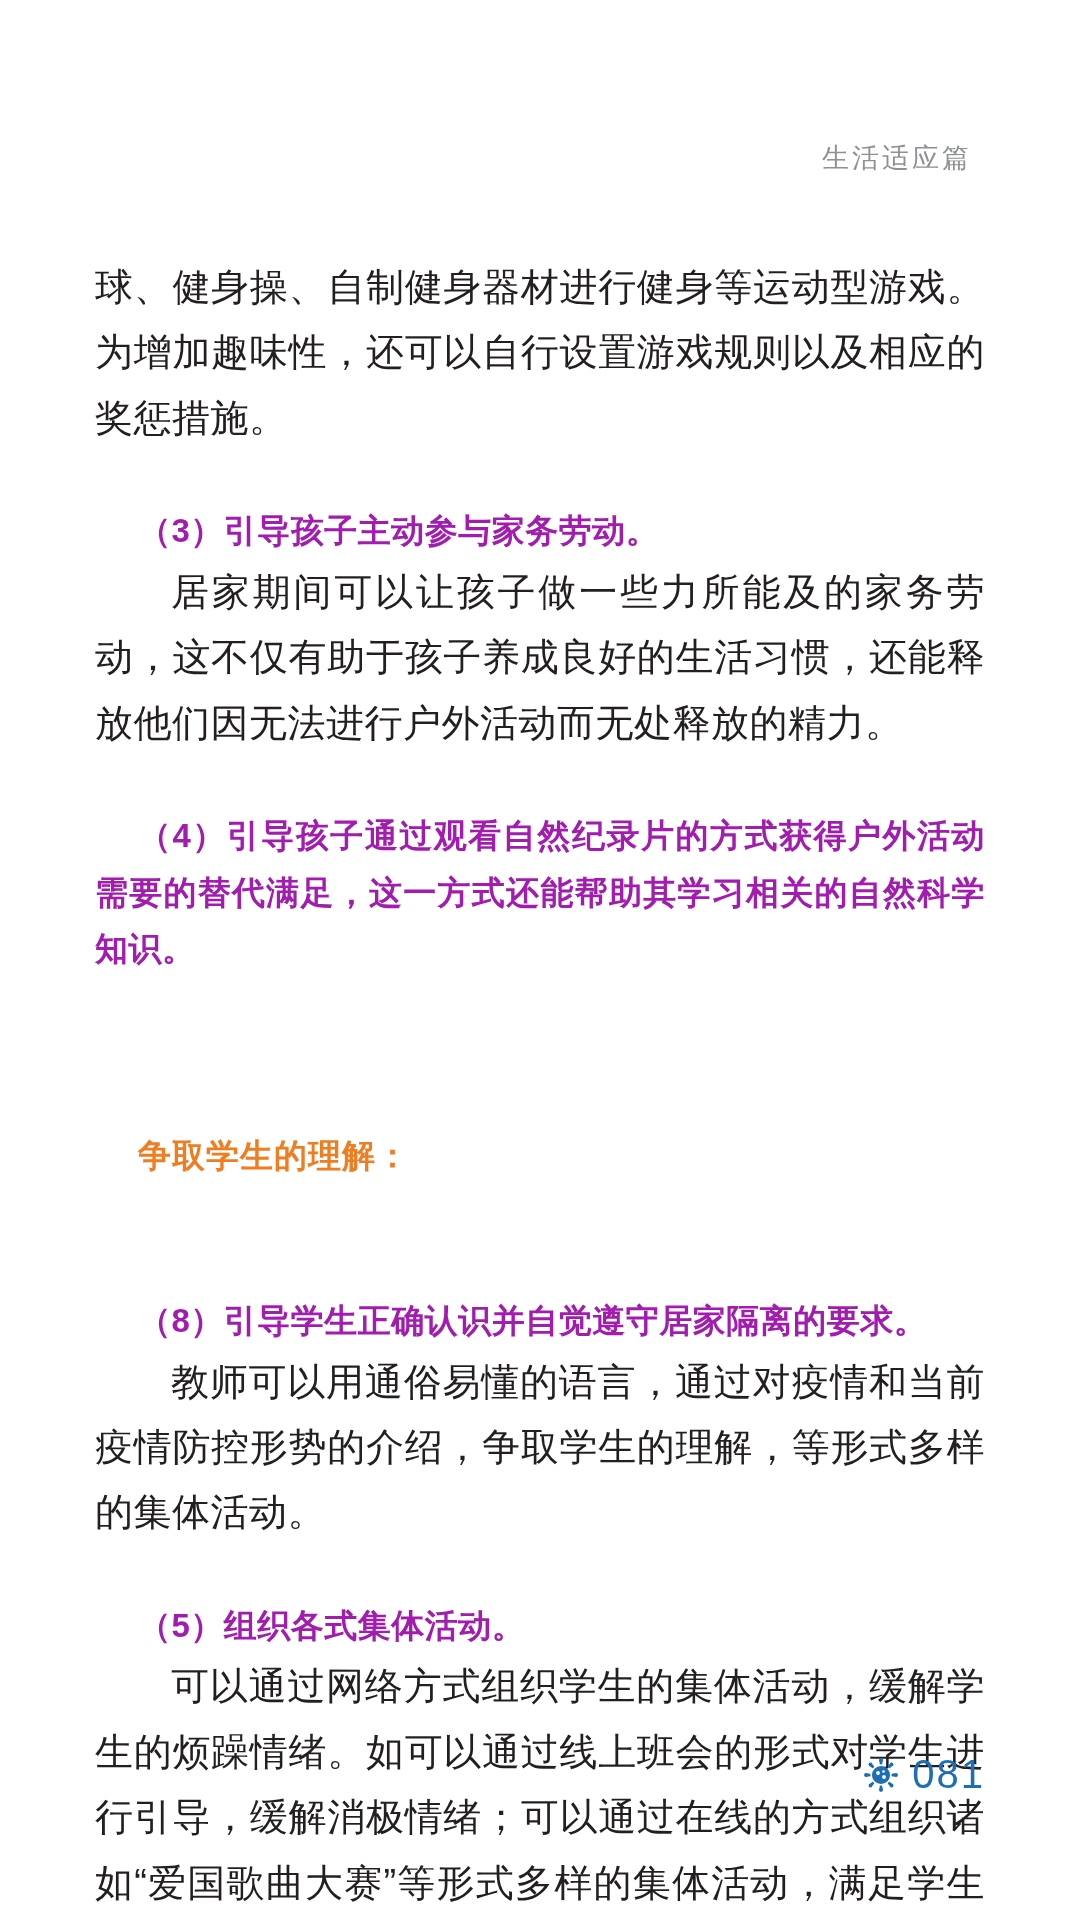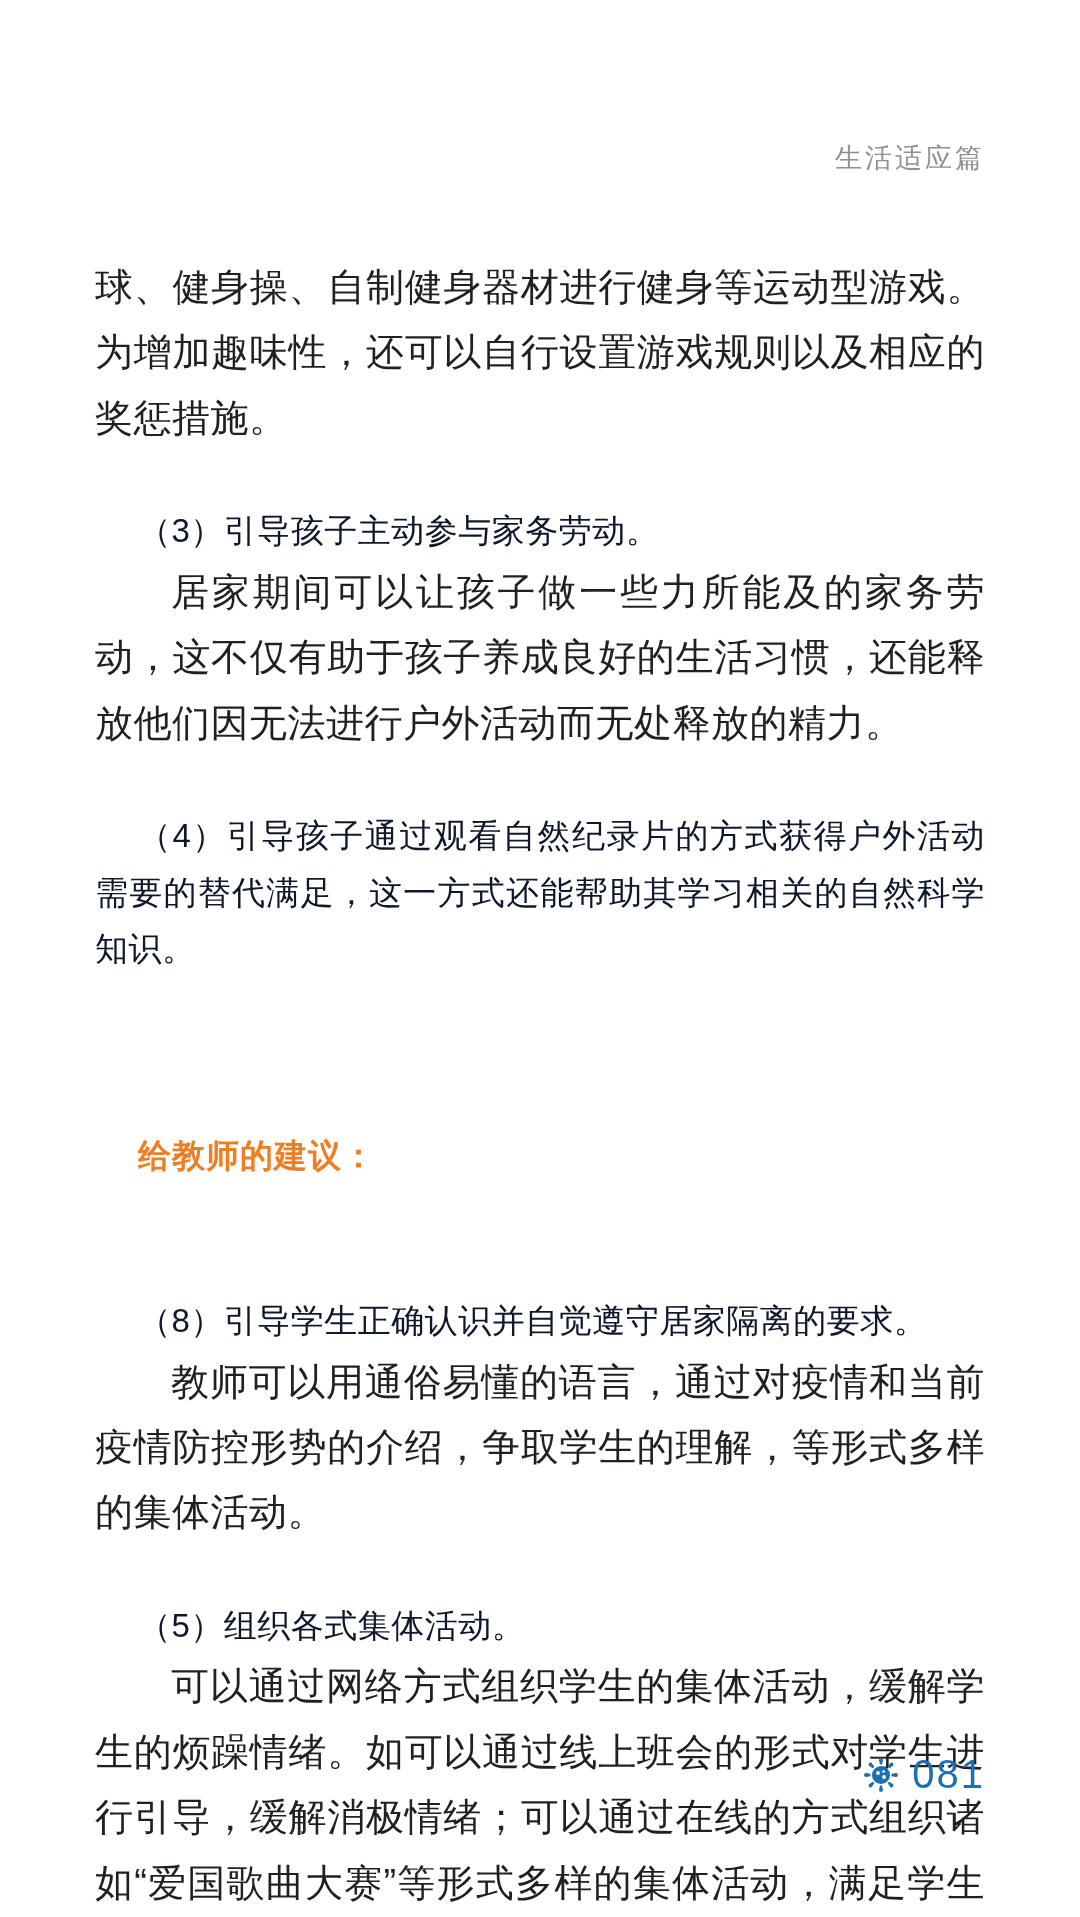--- a/index.html
+++ b/index.html
@@ -17,21 +17,21 @@
   }
   .page {
     position: relative;
     width: 1080px;
     height: 1917px;
     box-sizing: border-box;
   }
   .header {
     position: absolute;
     top: 140px;
-    right: 95px;
+    right: 108px;
     font-size: 27px;
     color: #8d9194;
     letter-spacing: 3px;
     font-weight: 400;
   }
   .content {
     position: absolute;
     left: 95px;
     right: 95px;
     top: 255px;
@@ -44,22 +44,22 @@
     text-align: justify;
     text-justify: inter-ideograph;
   }
   .body-text {
     color: #231f20;
   }
   .indent {
     text-indent: 2em;
   }
   .heading-blue {
-    color: #0f172a;
-    font-weight: normal;
+    color: #a21caf;
+    font-weight: bold;
     font-size: 33px;
     line-height: 1.72;
     letter-spacing: 0.5px;
     margin: 0;
     text-align: justify;
   }
   .heading-blue.indent-1 {
     text-indent: 1.3em;
   }
   .spacer-md { height: 52px; }
@@ -110,21 +110,21 @@
     <p class="heading-blue indent-1">（3）引导孩子主动参与家务劳动。</p>
 
     <p class="body-text indent">居家期间可以让孩子做一些力所能及的家务劳动，这不仅有助于孩子养成良好的生活习惯，还能释放他们因无法进行户外活动而无处释放的精力。</p>
 
     <div class="spacer-md"></div>
 
     <p class="heading-blue indent-1">（4）引导孩子通过观看自然纪录片的方式获得户外活动需要的替代满足，这一方式还能帮助其学习相关的自然科学知识。</p>
 
     <div class="spacer-lg"></div>
 
-    <p class="teacher-advice">给教师的建议：</p>
+    <p class="teacher-advice">争取学生的理解：</p>
 
     <div class="spacer-xl"></div>
 
     <p class="heading-blue indent-1">（8）引导学生正确认识并自觉遵守居家隔离的要求。</p>
 
     <p class="body-text indent">教师可以用通俗易懂的语言，通过对疫情和当前疫情防控形势的介绍，争取学生的理解，等形式多样的集体活动。</p>
 
     <div class="spacer-md"></div>
 
     <p class="heading-blue indent-1">（5）组织各式集体活动。</p>

